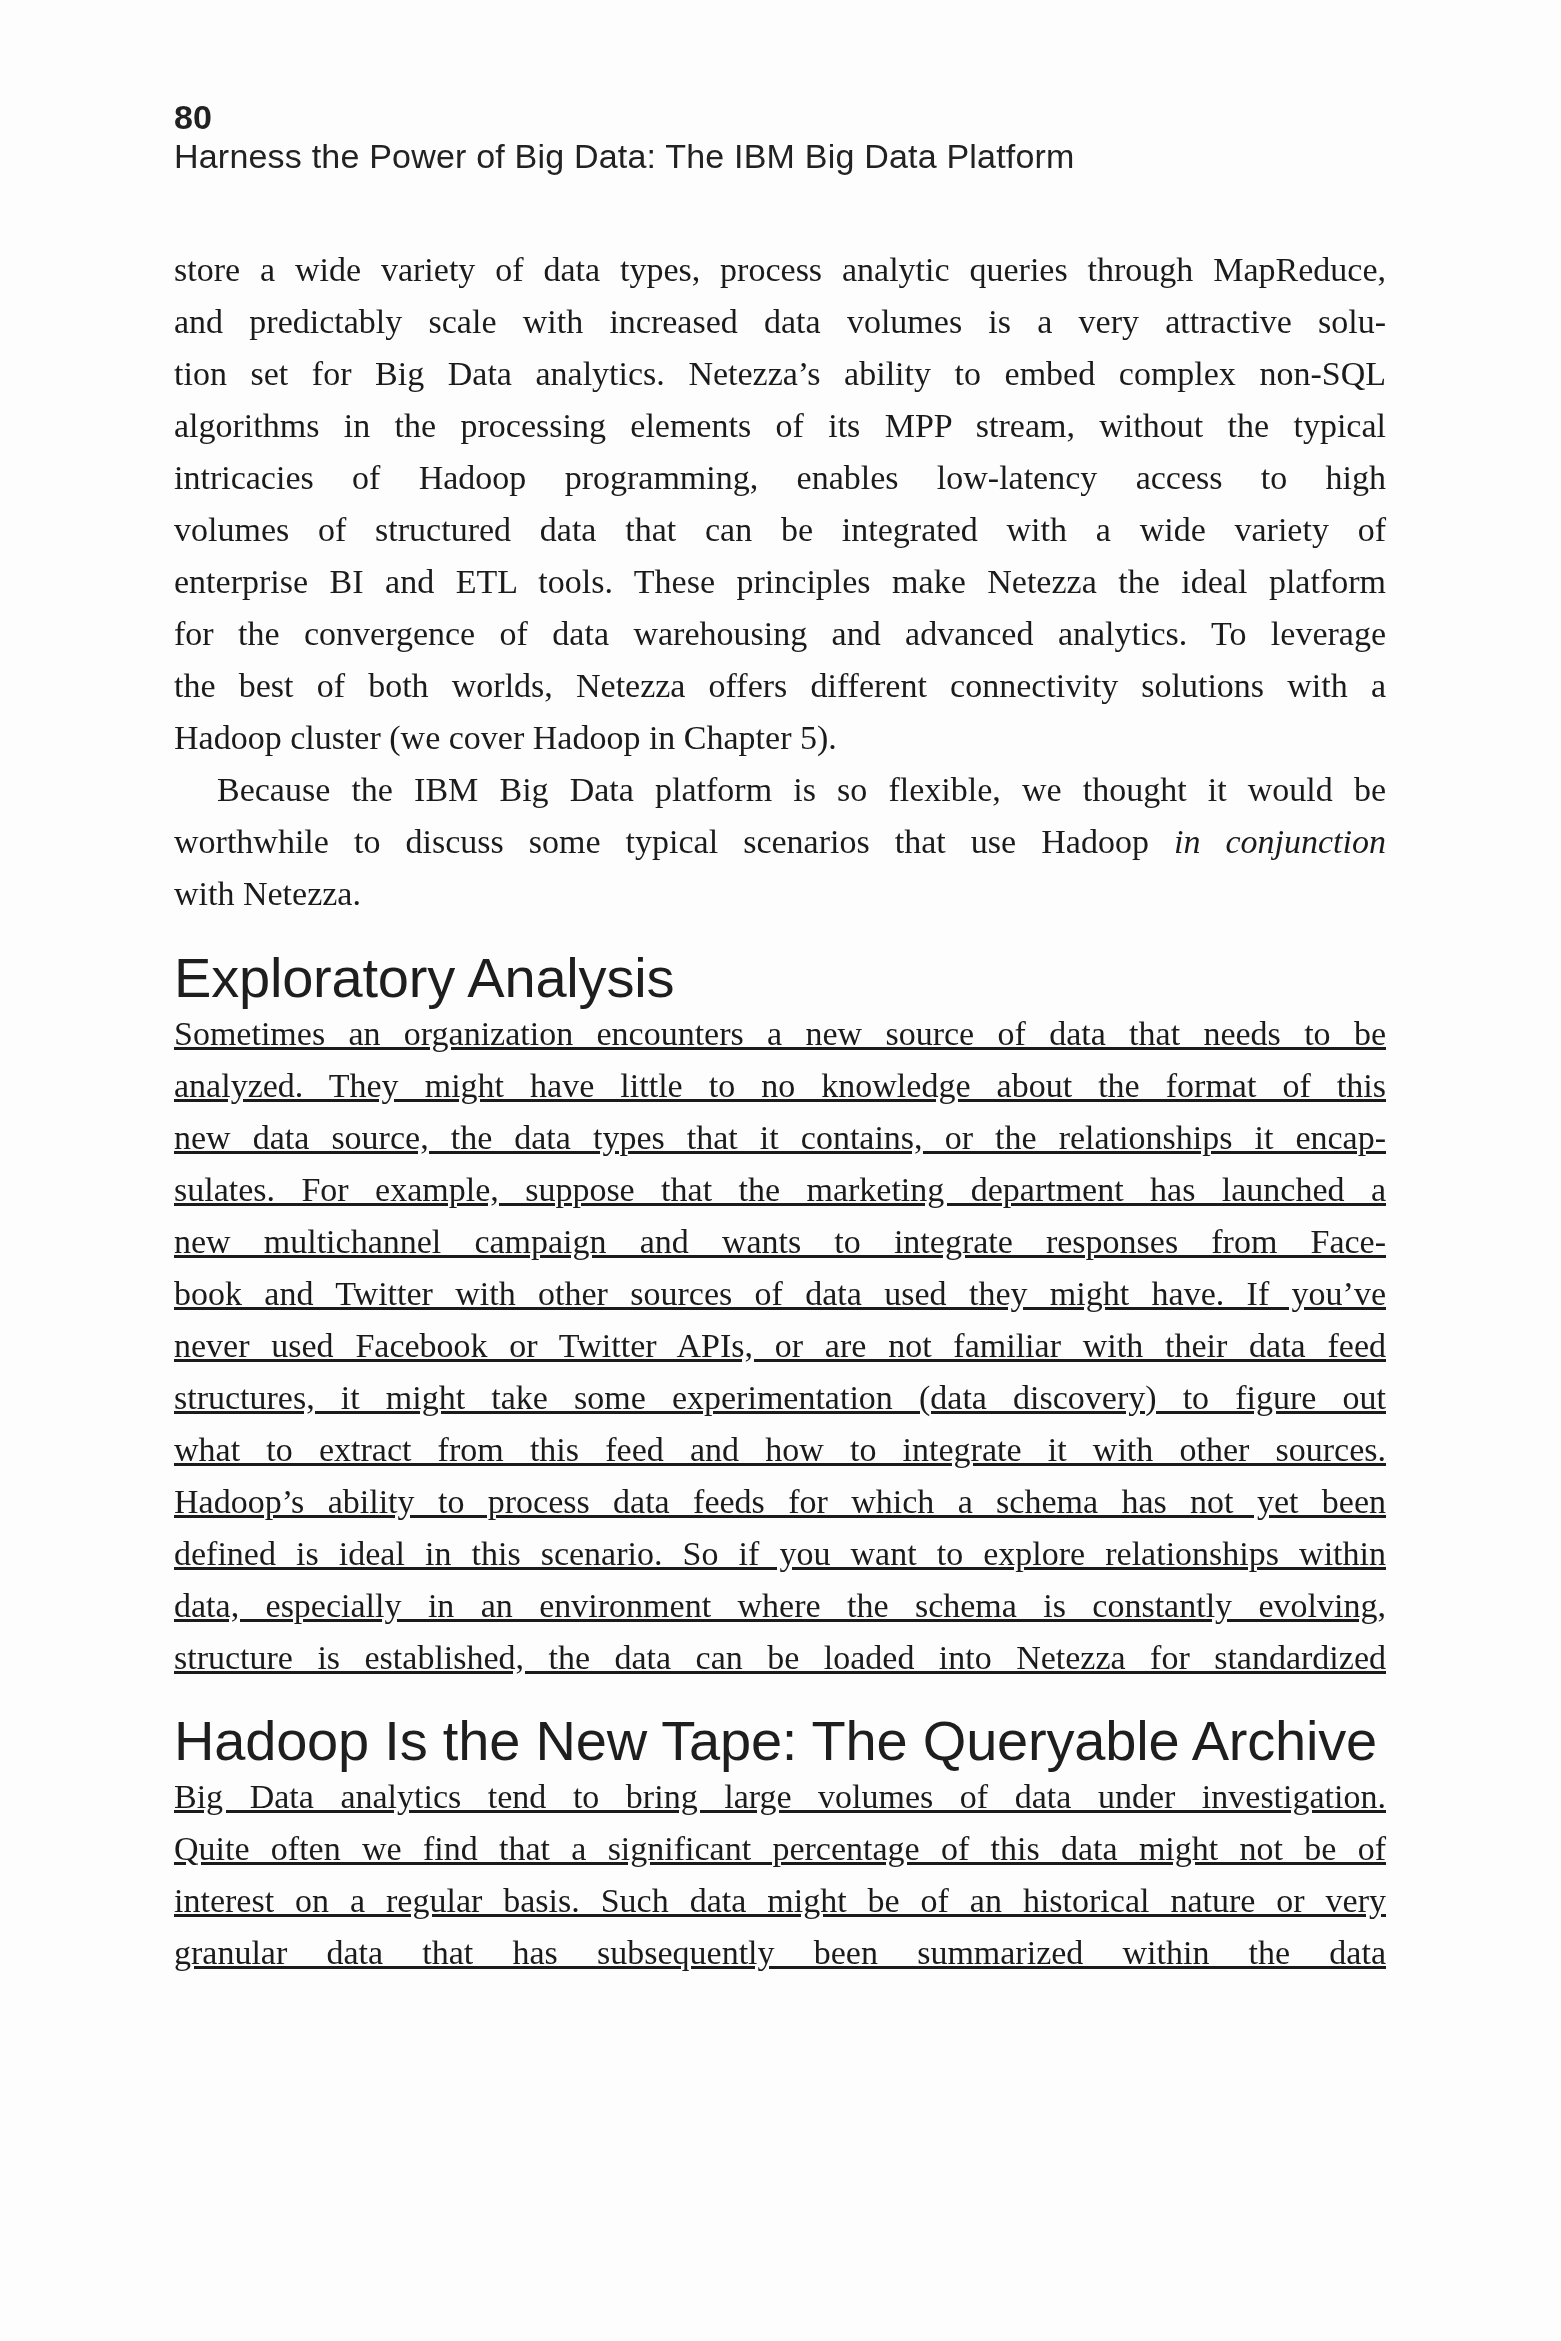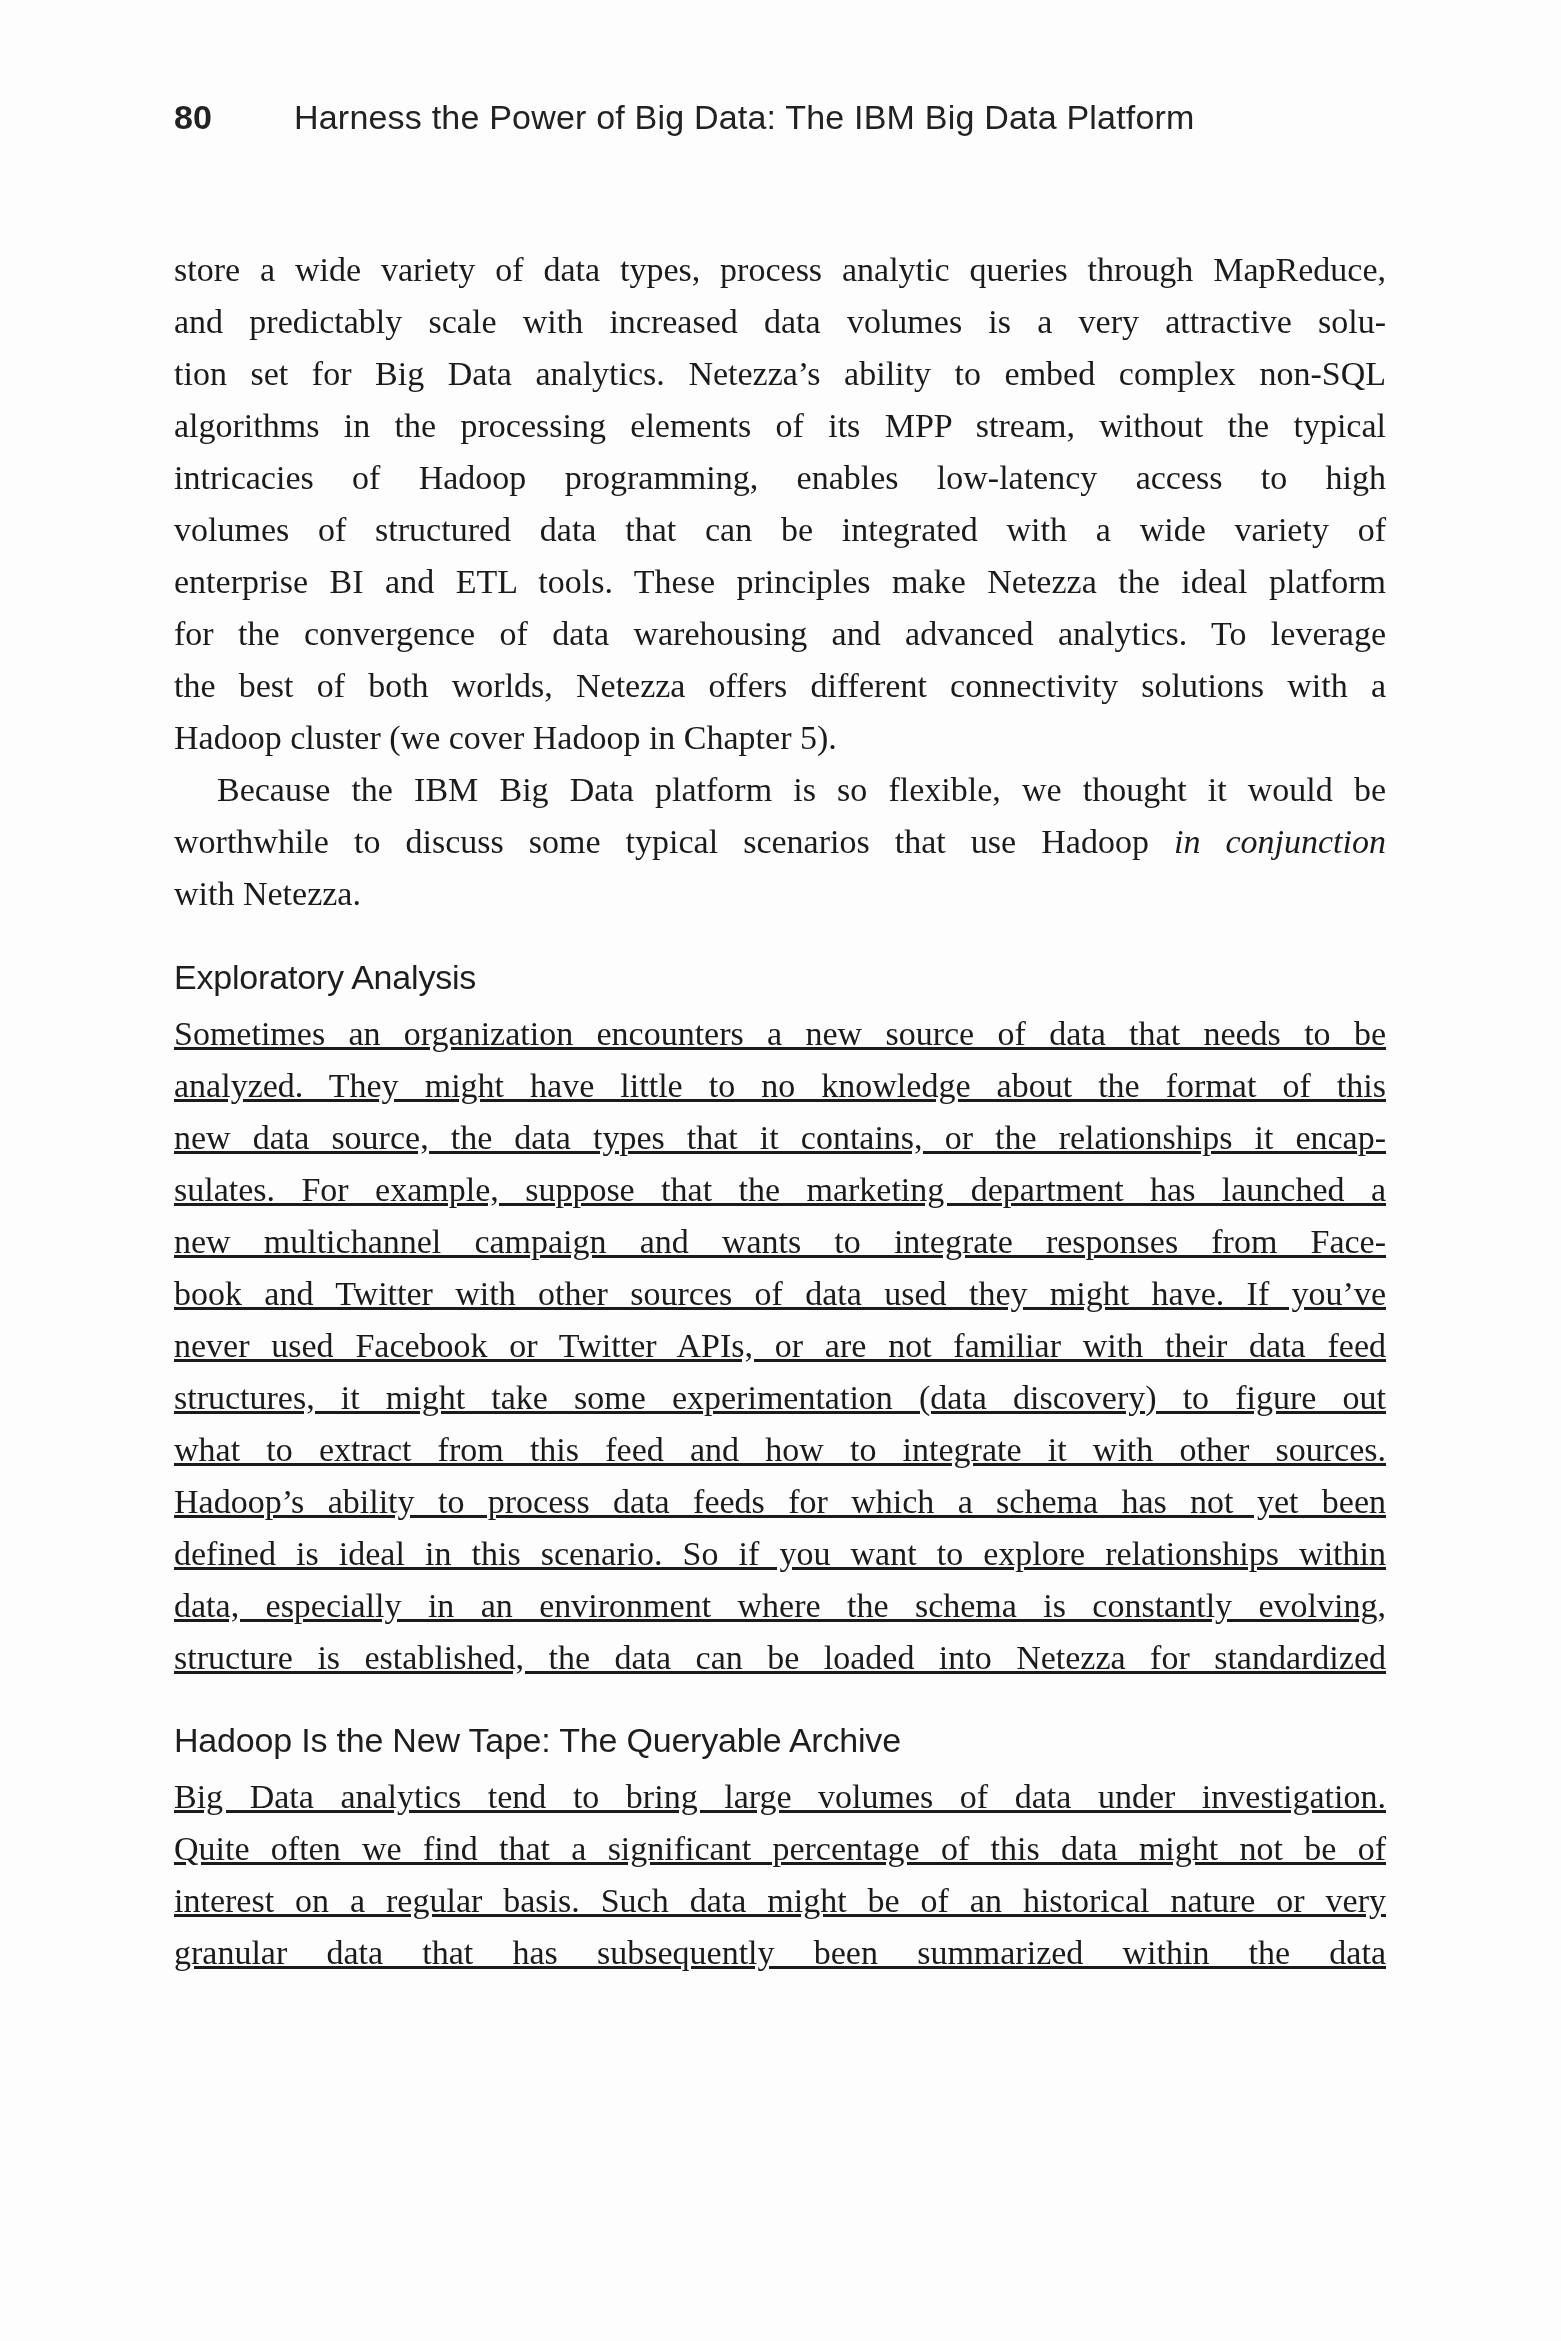--- a/index.html
+++ b/index.html
@@ -17,20 +17,21 @@
     .page-header {
       position: absolute;
       left: 174px;
       top: 98px;
       height: 49px;
       display: flex;
       align-items: baseline;
       font-family: "Liberation Sans", sans-serif;
       font-size: 34px;
       color: #222;
+      flex-direction: column;
     }
     .page-number {
       font-weight: bold;
       width: 120px;
       letter-spacing: 0;
     }
     .running-title {
       font-weight: normal;
       letter-spacing: 0.2px;
     }
@@ -44,21 +45,21 @@
       line-height: 52px;
     }
     .para {
       margin: 0;
       text-align: justify;
       hyphens: manual;
     }
     .section-heading {
       font-family: "Liberation Sans", sans-serif;
       font-weight: normal;
-      font-size: 34px;
+      font-size: 56px;
       line-height: 53px;
       margin: 30.5px 0 0 0;
       color: #1e1e1e;
       letter-spacing: -0.2px;
     }
     .section-heading + .para {
       margin-top: 4px;
       text-decoration: underline;
     }
     em {

